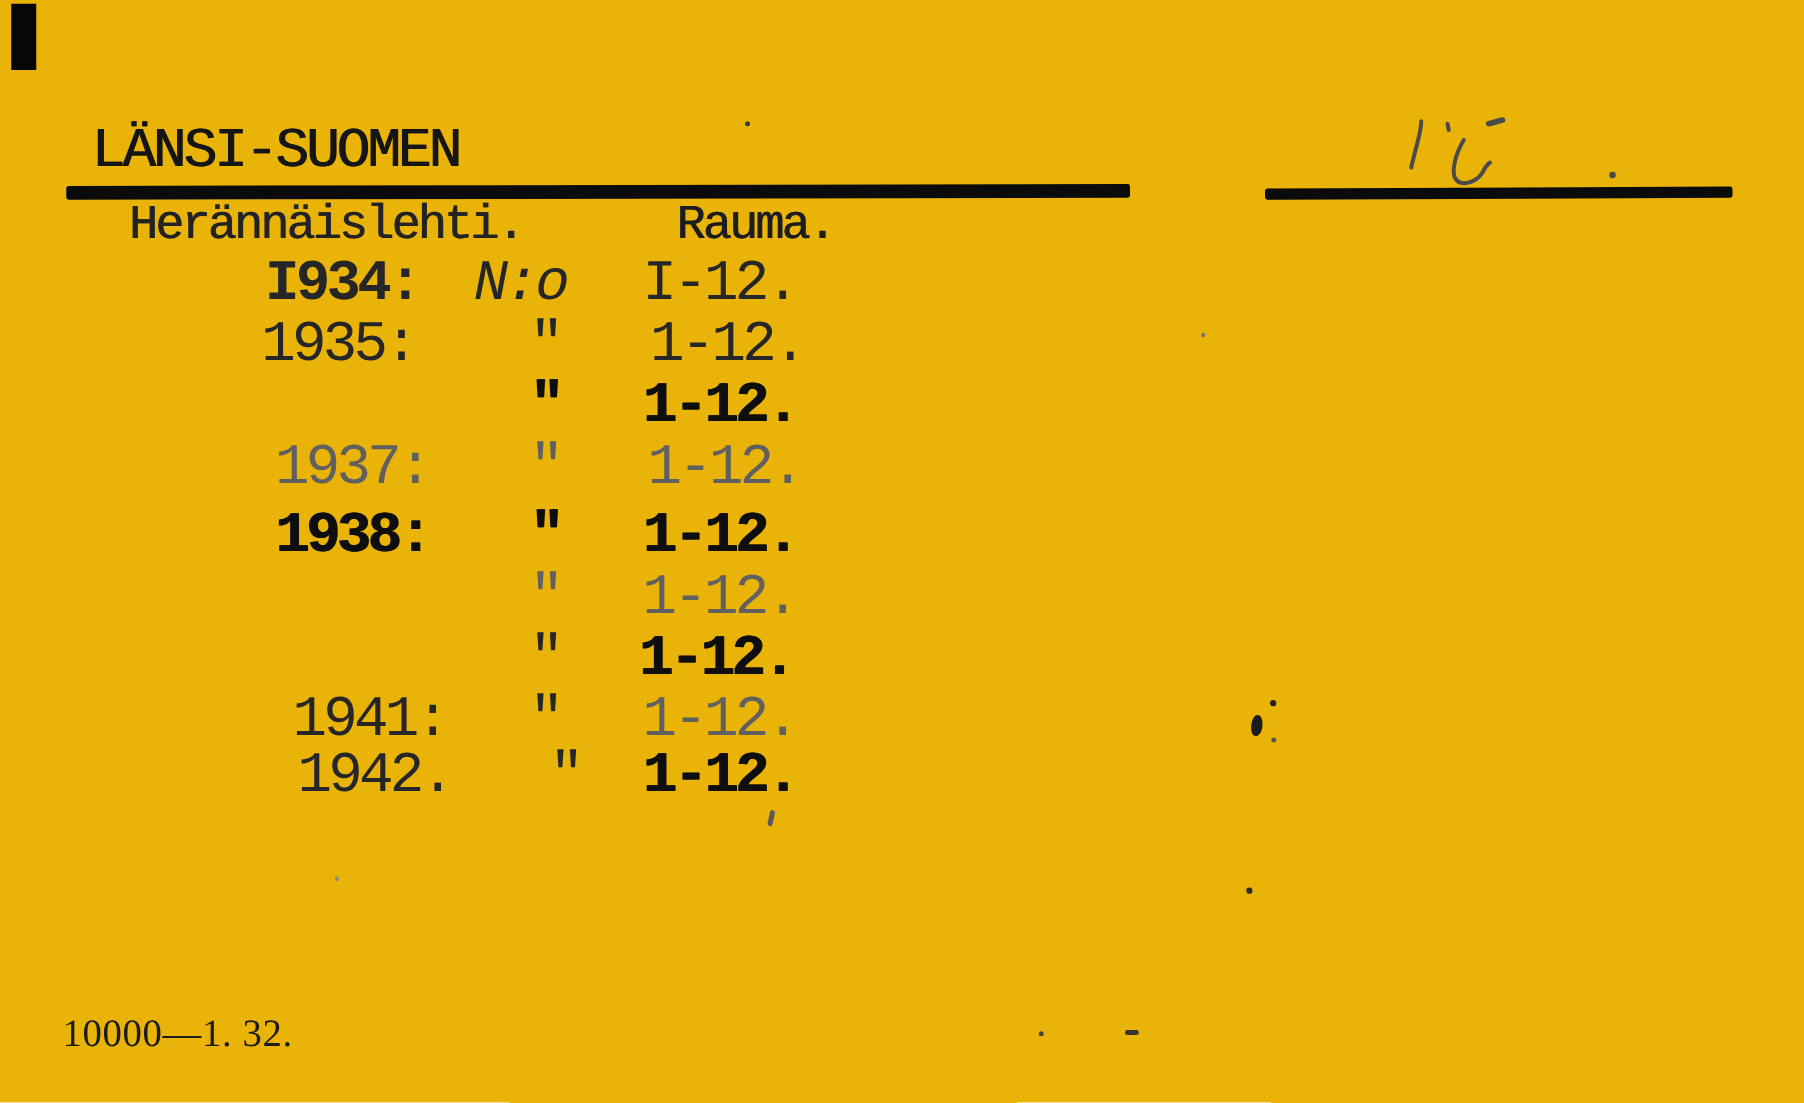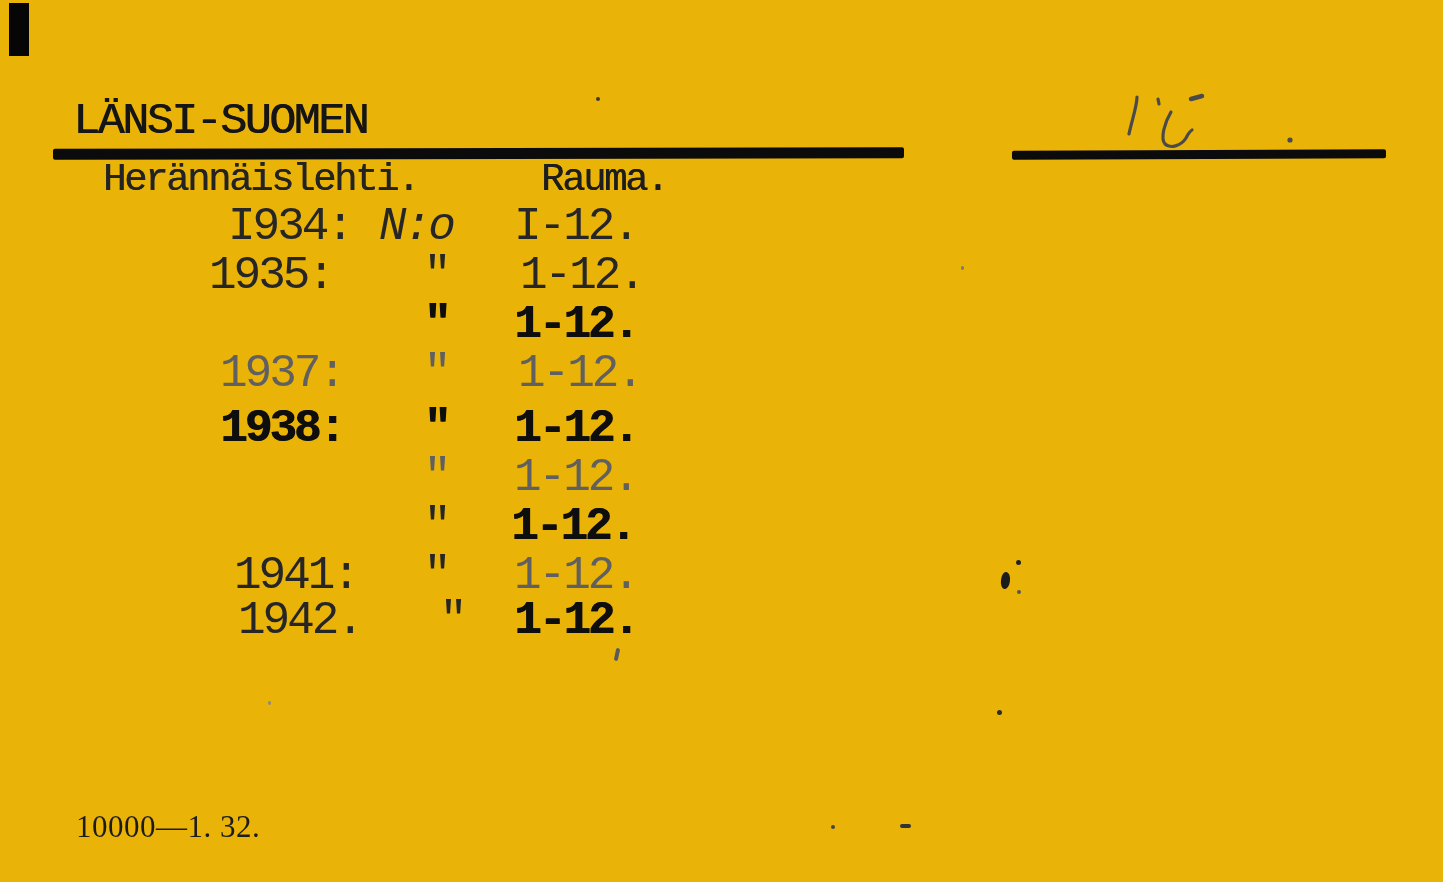--- a/index.html
+++ b/index.html
@@ -46,37 +46,37 @@
     color: #1d1d1d; text-shadow: 0.5px 0 0 #222222; margin-left: 25px;
   }
 
   .holdings { position: absolute; left: 0; top: 203px; width: 760px; }
   .row { position: relative; height: 49px; font-size: 46px; line-height: 49px; letter-spacing: -3px; }
   .row .year   { position: absolute; left: 220px; }
   .row .ditto  { position: absolute; left: 380px; width: 112px; text-align: center; }
   .row .issues { position: absolute; left: 514px; }
 
   
-  .row:nth-child(1) .year { left: 228px; }
+  .row:nth-child(1) .year { left: 212px; font-weight: bold; }
   .row:nth-child(1) .ditto { left: 360px; font-style: italic; }
   .row:nth-child(2) .year { left: 209px; }
   .row:nth-child(2) .issues { left: 520px; }
   .row:nth-child(4) .issues { left: 518px; }
   .row:nth-child(5) { margin-top: 6px; }
   .row:nth-child(6) .year { left: 233px; }
   .row:nth-child(7) .issues { left: 511px; }
   .row:nth-child(8) { height: 45px; }
   .row:nth-child(8) .year { left: 234px; }
   .row:nth-child(9) .year { left: 238px; }
   .row:nth-child(9) .ditto { left: 396px; }
 
   .imprint {
     position: absolute; left: 50px; top: 809px;
     font-family: "Liberation Serif", "DejaVu Serif", serif;
-    font-size: 31px; color: #1c1c1c; letter-spacing: 0.5px; margin-left: 26px;
+    font-size: 31px; color: #1c1c1c; letter-spacing: 0.5px;
   }
 
   .handwriting { position: absolute; left: 1112px; top: 86px; }
 
   .speck { position: absolute; background: #3a3a3a; border-radius: 50%; }
   .speck-1 { left: 596px;  top: 97px;  width: 4px;  height: 4px; }
   .speck-2 { left: 961px;  top: 266px; width: 3px;  height: 4px; background:#777; }
   .speck-3 { left: 1001px; top: 572px; width: 9px;  height: 17px; background:#1c1c1c; border-radius: 45% 55% 50% 50%; transform: rotate(8deg); }
   .speck-4 { left: 1016px; top: 560px; width: 5px;  height: 5px; background:#222; }
   .speck-5 { left: 1017px; top: 590px; width: 4px;  height: 4px; background:#555; }

